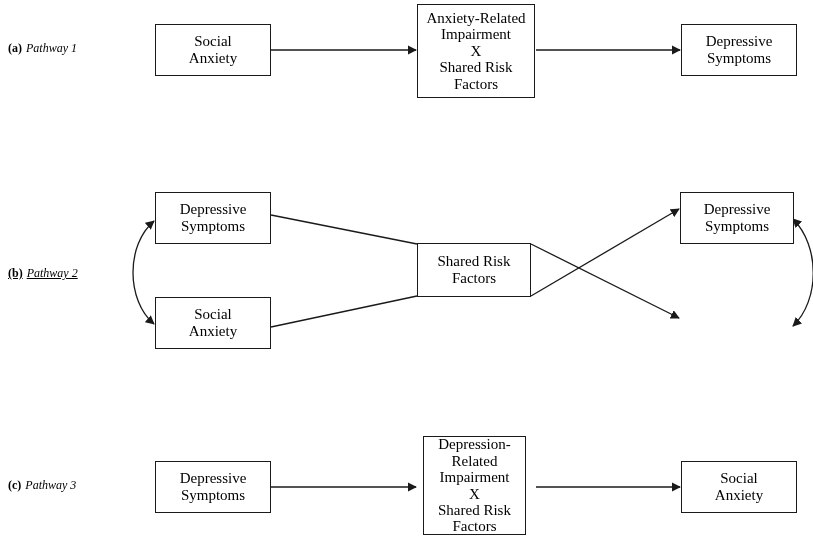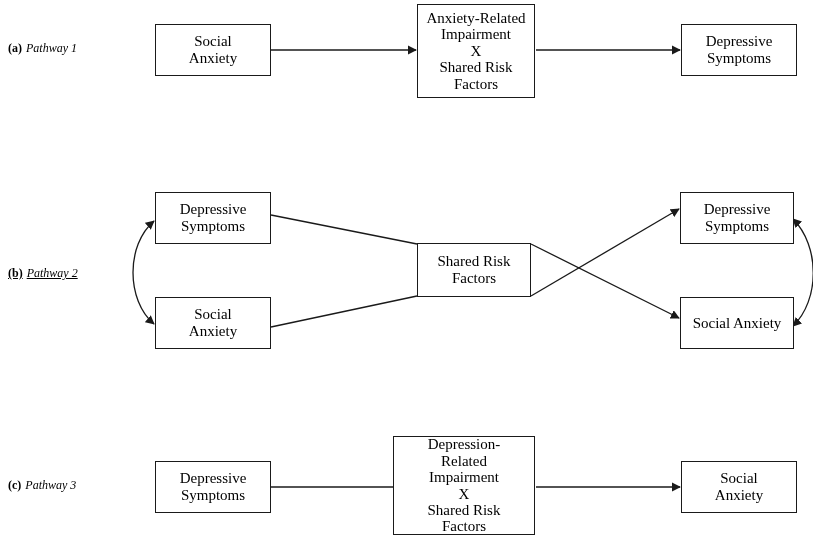--- a/index.html
+++ b/index.html
@@ -153,38 +153,33 @@
     </span>
   </div>
 
   <div class="node-box" style="left:680px; top:192px; width:114px; height:52px;">
     <span class="node-text">
       <span>Depressive</span><br>
       <span>Symptoms</span>
     </span>
   </div>
 
-  <div class="node-box" style="left:680px; top:297px; width:114px; height:52px;">
-    <span class="node-text">
-      <span>Social Anxiety</span>
-    </span>
-  </div>
 
   <div class="panel-label" style="left:8px; top:479px;">
     <span class="lbl-letter">(c)</span><span class="lbl-text">Pathway 3</span>
   </div>
 
   <div class="node-box" style="left:155px; top:461px; width:116px; height:52px;">
     <span class="node-text">
       <span>Depressive</span><br>
       <span>Symptoms</span>
     </span>
   </div>
 
-  <div class="node-box tall" style="left:393px; top:436px; width:142px; height:99px;font-family:Liberation Serif, serif;">
+  <div class="node-box tall" style="left:423px; top:436px; width:103px; height:99px;font-family:Liberation Serif, serif;">
     <span class="node-text">
       <span>Depression-</span><br>
       <span>Related</span><br>
       <span>Impairment</span><br>
       <span>X</span><br>
       <span>Shared Risk</span><br>
       <span>Factors</span>
     </span>
   </div>
 

